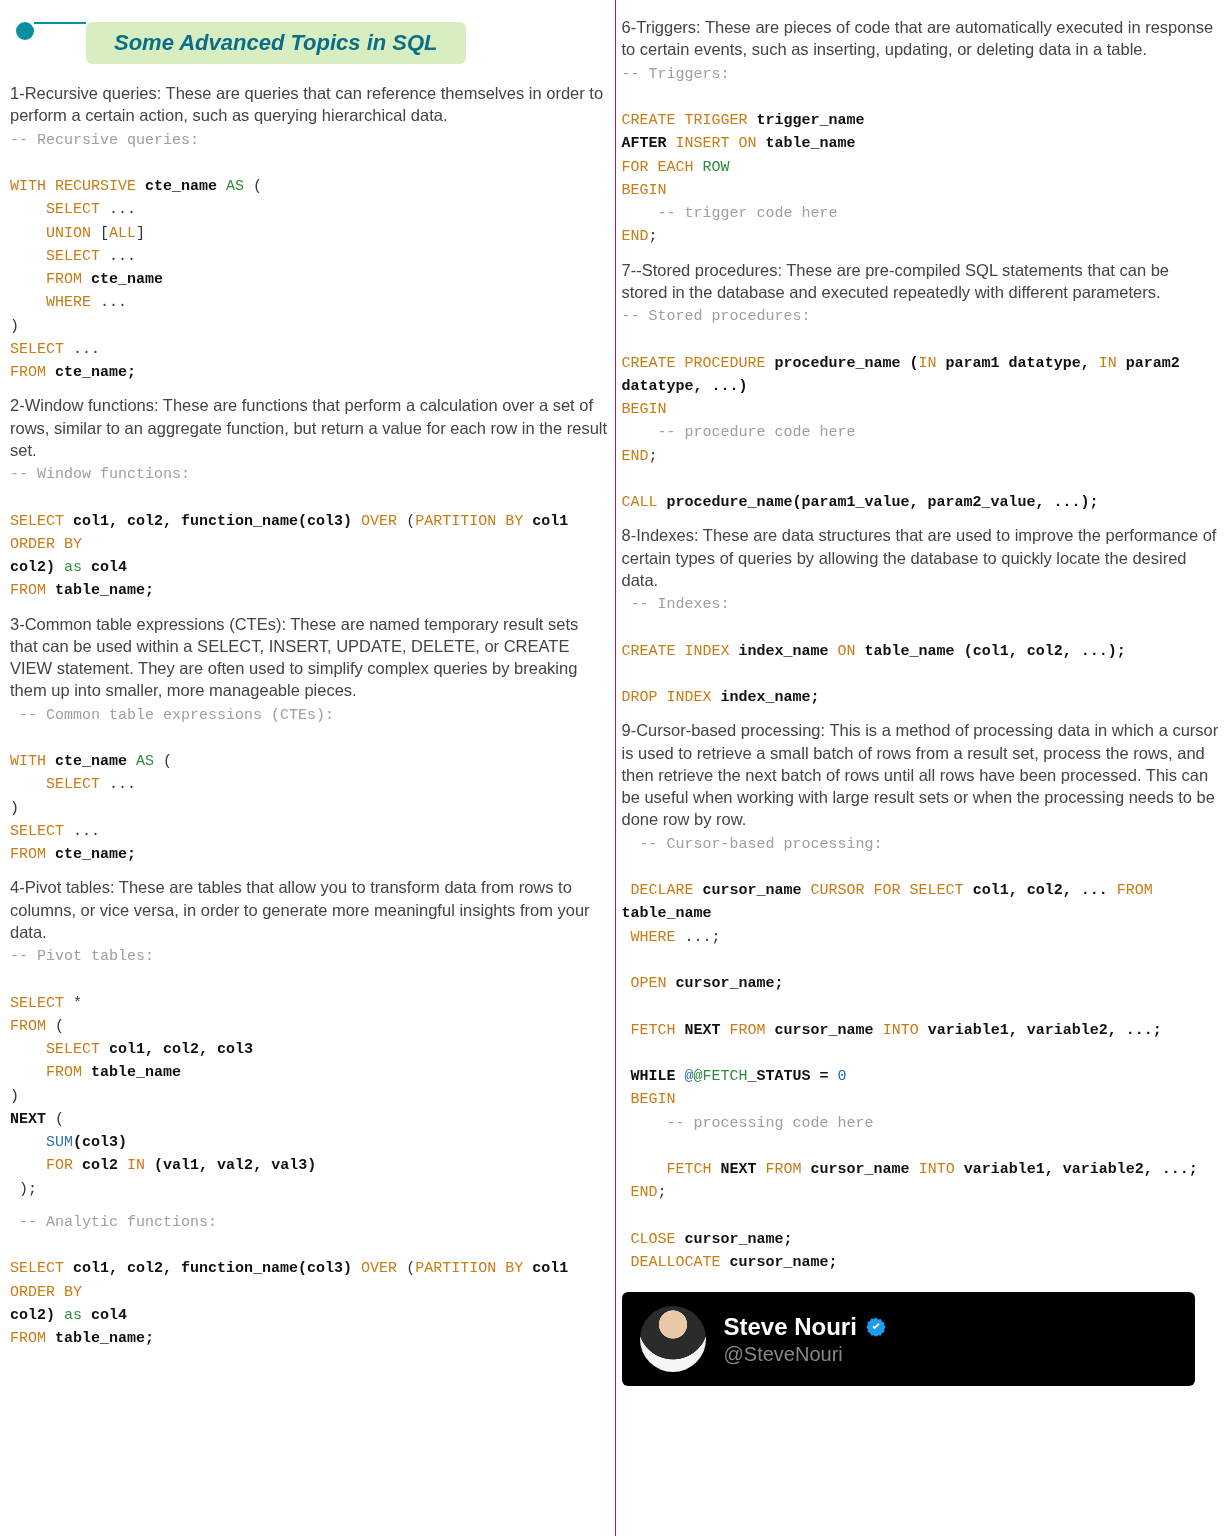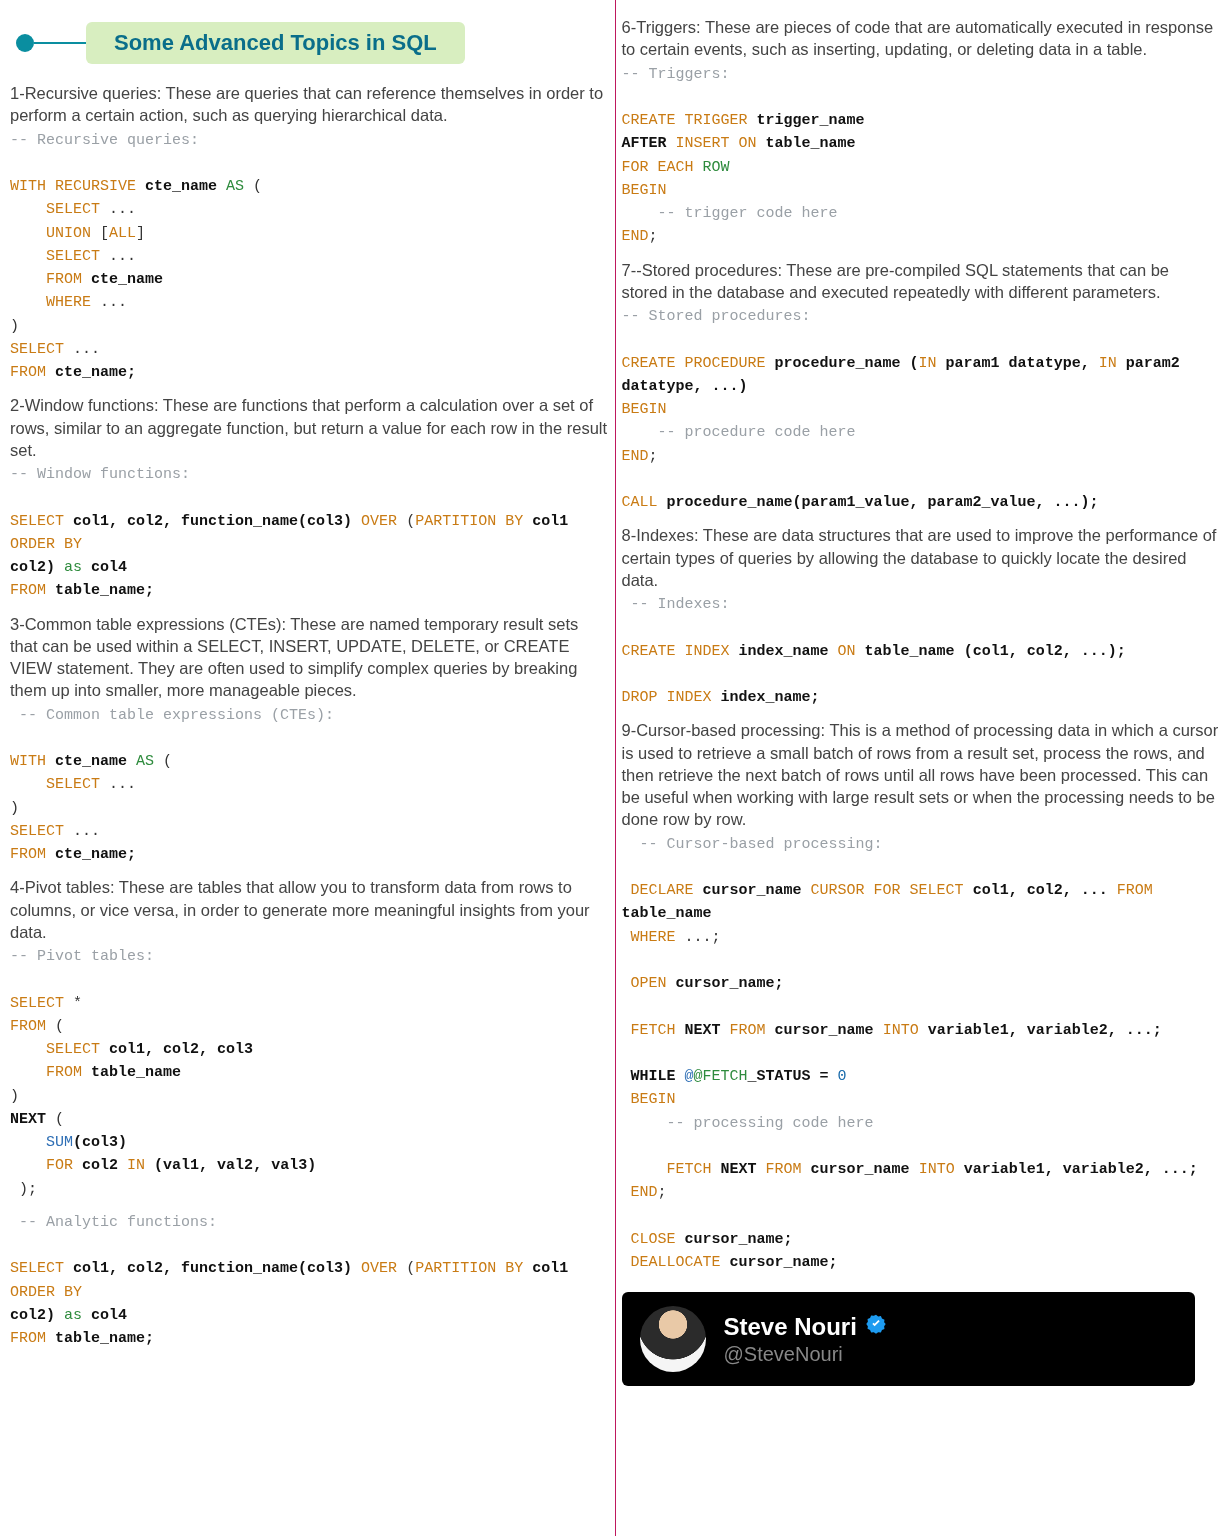--- a/index.html
+++ b/index.html
@@ -19,22 +19,22 @@
     position: relative;
   }
   .col {
     padding: 10px 10px 10px 10px;
     position: relative;
   }
   .col-left { width: 50%; padding-right: 6px; }
   .col-right { width: 50%; padding-left: 6px; border-left: 1px solid #be185d; }
   .title-row {
     display: flex;
-    align-items: center;
     margin: 12px 0 18px 6px;
+    font-style: italic;
   }
   .dot {
     width: 18px; height: 18px; border-radius: 50%;
     background: #0a8ea0;
     margin-right: 0;
   }
   .line {
     width: 52px; height: 2px; background: #0a8ea0;
   }
   .title-pill {
@@ -75,21 +75,21 @@
     align-items: center;
     gap: 18px;
     width: 96%;
   }
   .avatar {
     width: 66px; height: 66px; border-radius: 50%;
     background: radial-gradient(circle at 50% 28%, #e9c9a7 0 24%, #2b2b2b 25% 60%, #f5f5f5 61% 100%);
     flex: 0 0 auto;
   }
   .footer-text { display: flex; flex-direction: column; }
-  .footer-name { color: #fff; font-weight: 700; font-size: 24px; display: flex; align-items: flex-start; gap: 8px; }
+  .footer-name { color: #fff; font-weight: 700; font-size: 24px; display: flex; align-items: center; gap: 8px; }
   .verify {
     width: 22px; height: 22px; display: inline-block;
   }
   .handle { color: #888; font-size: 20px; margin-top: 2px; }
 </style>
 </head>
 <body>
 
 <div class="page">
 

